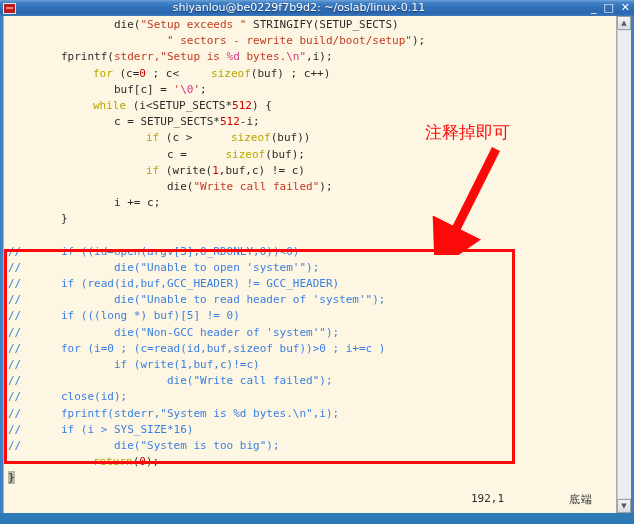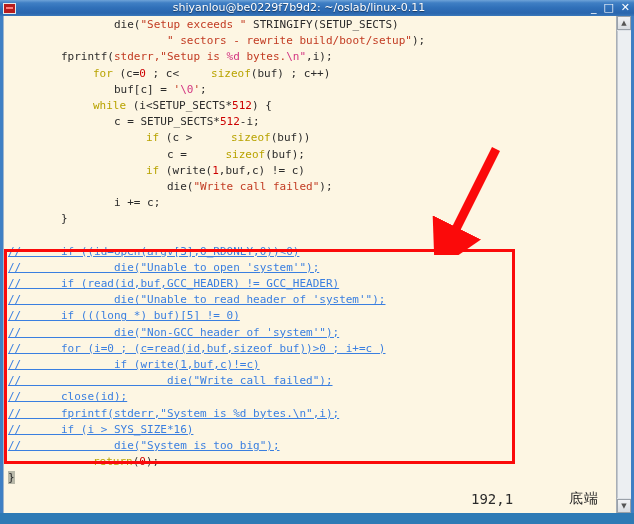--- a/index.html
+++ b/index.html
@@ -75,29 +75,29 @@
     line-height:16.2px;
     white-space:pre;
     color:#2b2b2b;
     padding-top:1px;
   }
   #code .ln{display:block;height:16.2px;padding-left:4px;}
   
   .s-str  {color:#c23b22;}
   .s-kw   {color:#b8a300;margin-left:32px;}
   .s-num  {color:#cc0000;}
-  .s-cmt  {color:#3a7fe0;text-decoration:underline;}
+  .s-cmt  {color:#3a7fe0;}
   .s-spc  {color:#d33682;}
   .s-txt  {color:#2b2b2b;}
   .cursor {background:#b8b8a8;color:#2b2b2b;}
   
   #statusline{
     position:absolute;left:0;bottom:6px;width:613px;height:16px;
     font-family:"DejaVu Sans Mono","Liberation Mono",monospace;
-    font-size:14px;line-height:16px;color:#2b2b2b;
+    font-size:11px;line-height:16px;color:#2b2b2b;
   }
   #statusline .ruler{position:absolute;left:467px;top:0;}
   #statusline .pos{position:absolute;left:565px;top:0;letter-spacing:1px;font-family:Liberation Serif, serif;}
   
   #scrollbar{
     position:absolute;right:3px;top:16px;width:15px;height:497px;
     background:#dfe3e8;
     border-left:1px solid #a8aeb6;
     box-sizing:border-box;
   }
@@ -162,20 +162,21 @@
     </div>
 
     <div id="scrollbar">
       <div class="sb-arrow" id="sb-up">▲</div>
       <div id="sb-track"></div>
       <div class="sb-arrow" id="sb-down">▼</div>
     </div>
 
     <div id="annot-rect"></div>
 
+    <div id="annot-text">注释掉即可</div>
 
     <svg id="annot-arrow" viewBox="0 0 90 110">
       <defs>
         <marker id="ah" markerWidth="6" markerHeight="6" refX="1.2" refY="3" orient="auto">
           <path d="M0,0 L0,6 L5.5,3 z" fill="#fb0a0a"></path>
         </marker>
       </defs>
       <line x1="66" y1="4" x2="22" y2="92" stroke="#fb0a0a" stroke-width="9" marker-end="url(#ah)" stroke-linecap="butt"></line>
     </svg>
 

